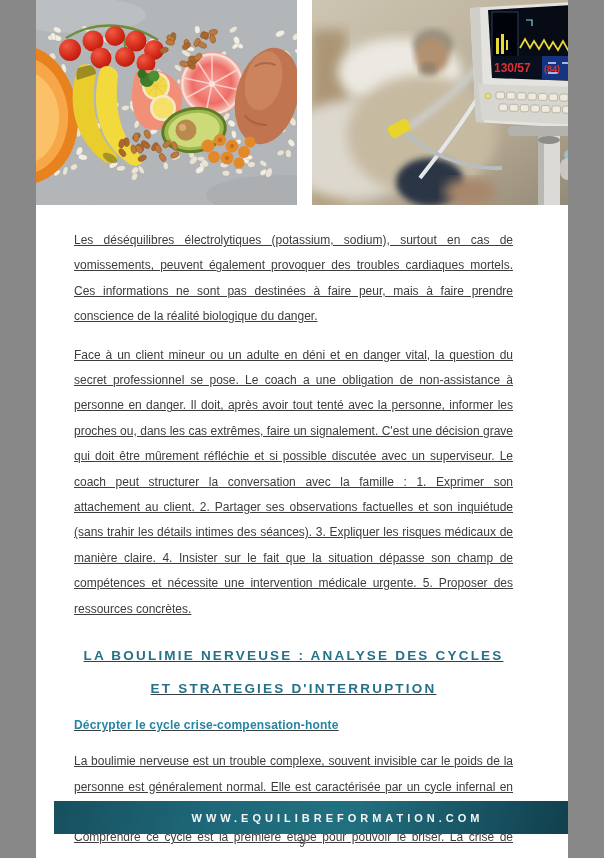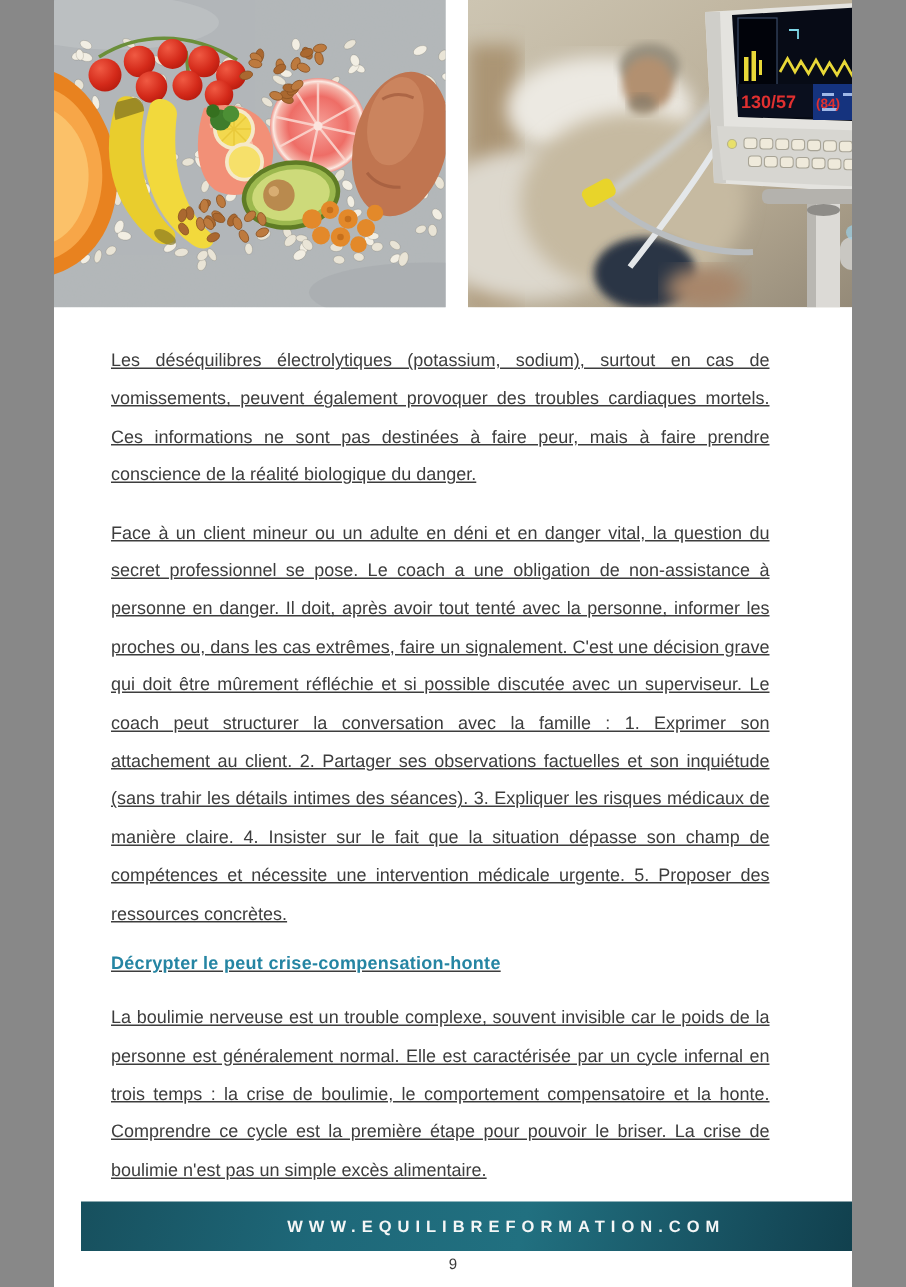--- a/index.html
+++ b/index.html
@@ -494,21 +494,22 @@
             <ellipse cx="237" cy="140" rx="11" ry="4" fill="#8e8c88"></ellipse>
           </g>
         </g>
       </svg>
     </div>
   </div>
 
   <div class="content">
     <p>Les déséquilibres électrolytiques (potassium, sodium), surtout en cas de vomissements, peuvent également provoquer des troubles cardiaques mortels. Ces informations ne sont pas destinées à faire peur, mais à faire prendre conscience de la réalité biologique du danger.</p>
     <p>Face à un client mineur ou un adulte en déni et en danger vital, la question du secret professionnel se pose. Le coach a une obligation de non-assistance à personne en danger. Il doit, après avoir tout tenté avec la personne, informer les proches ou, dans les cas extrêmes, faire un signalement. C'est une décision grave qui doit être mûrement réfléchie et si possible discutée avec un superviseur. Le coach peut structurer la conversation avec la famille : 1. Exprimer son attachement au client. 2. Partager ses observations factuelles et son inquiétude (sans trahir les détails intimes des séances). 3. Expliquer les risques médicaux de manière claire. 4. Insister sur le fait que la situation dépasse son champ de compétences et nécessite une intervention médicale urgente. 5. Proposer des ressources concrètes.</p>
-    <h2 class="doc-subheading">Décrypter le peut crise-compensation-honte</h2>
+    <h1 class="doc-heading">LA BOULIMIE NERVEUSE : ANALYSE DES CYCLES ET STRATEGIES D'INTERRUPTION</h1>
+    <h2 class="doc-subheading">Décrypter le cycle crise-compensation-honte</h2>
     <p>La boulimie nerveuse est un trouble complexe, souvent invisible car le poids de la personne est généralement normal. Elle est caractérisée par un cycle infernal en trois temps : la crise de boulimie, le comportement compensatoire et la honte. Comprendre ce cycle est la première étape pour pouvoir le briser. La crise de boulimie n'est pas un simple excès alimentaire.</p>
   </div>
 
   <div class="footer-bar">
     <a href="#">WWW.EQUILIBREFORMATION.COM</a>
   </div>
   <div class="page-number">9</div>
 
 </div>
 

